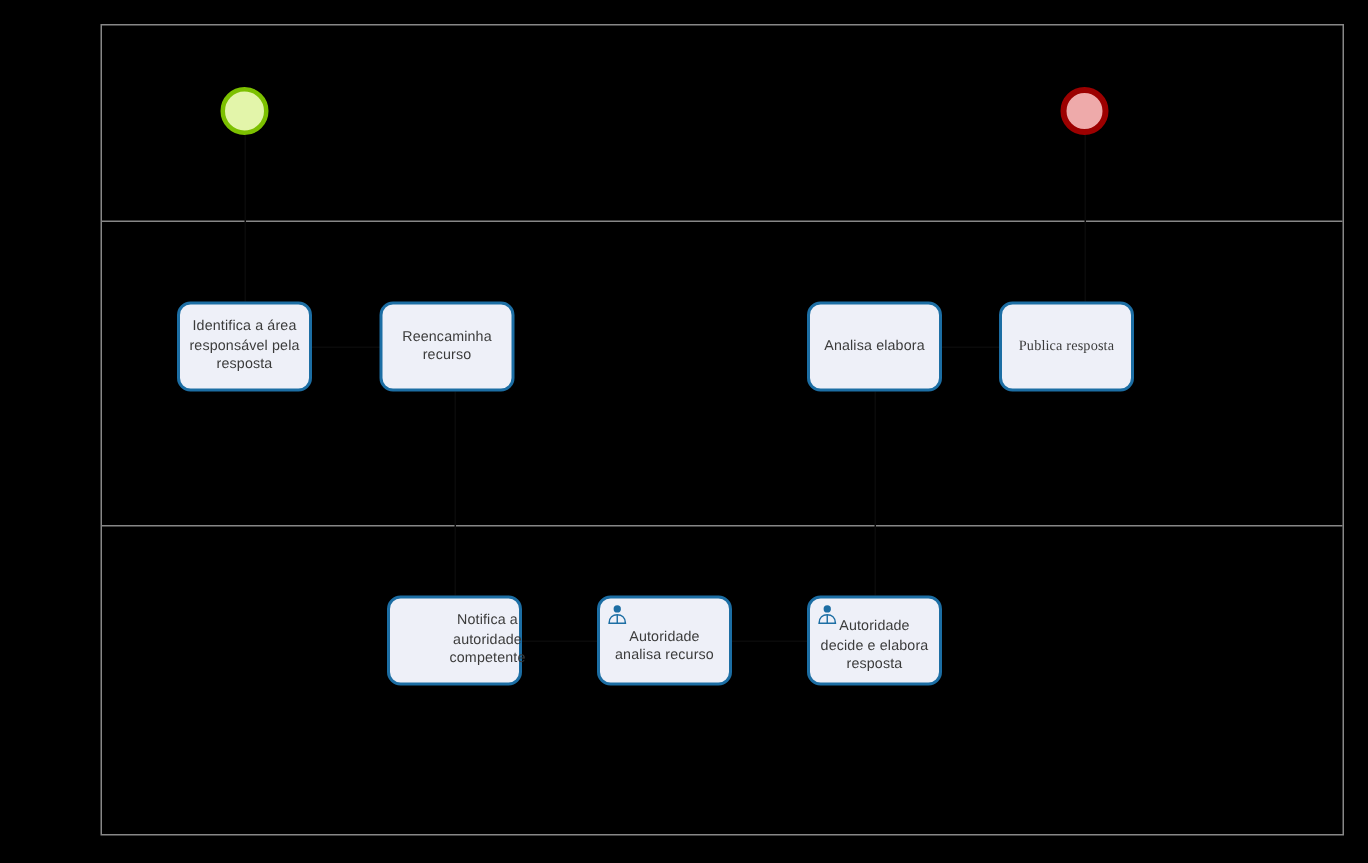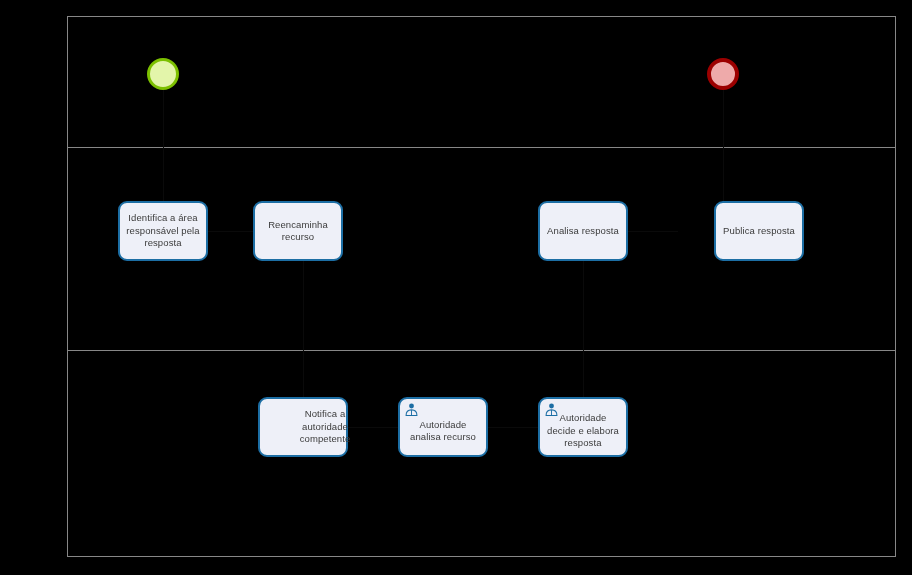--- a/index.html
+++ b/index.html
@@ -129,24 +129,24 @@
 responsável pela
 resposta</span>
   </div>
 
   <div class="task" style="left:253px; top:201px;">
     <span class="task-label">Reencaminha
 recurso</span>
   </div>
 
   <div class="task" style="left:538px; top:201px;">
-    <span class="task-label">Analisa resposta</span>
+    <span class="task-label">Analisa elabora</span>
   </div>
 
-  <div class="task" style="left:714px; top:201px;">
+  <div class="task" style="left:666px; top:201px;font-family:Liberation Serif, serif;">
     <span class="task-label">Publica resposta</span>
   </div>
 
   <div class="task" style="left:258px; top:397px;padding-left:44px;">
     <span class="task-label">Notifica a
 autoridade
 competente</span>
   </div>
 
   <div class="task has-icon" style="left:398px; top:397px;">

